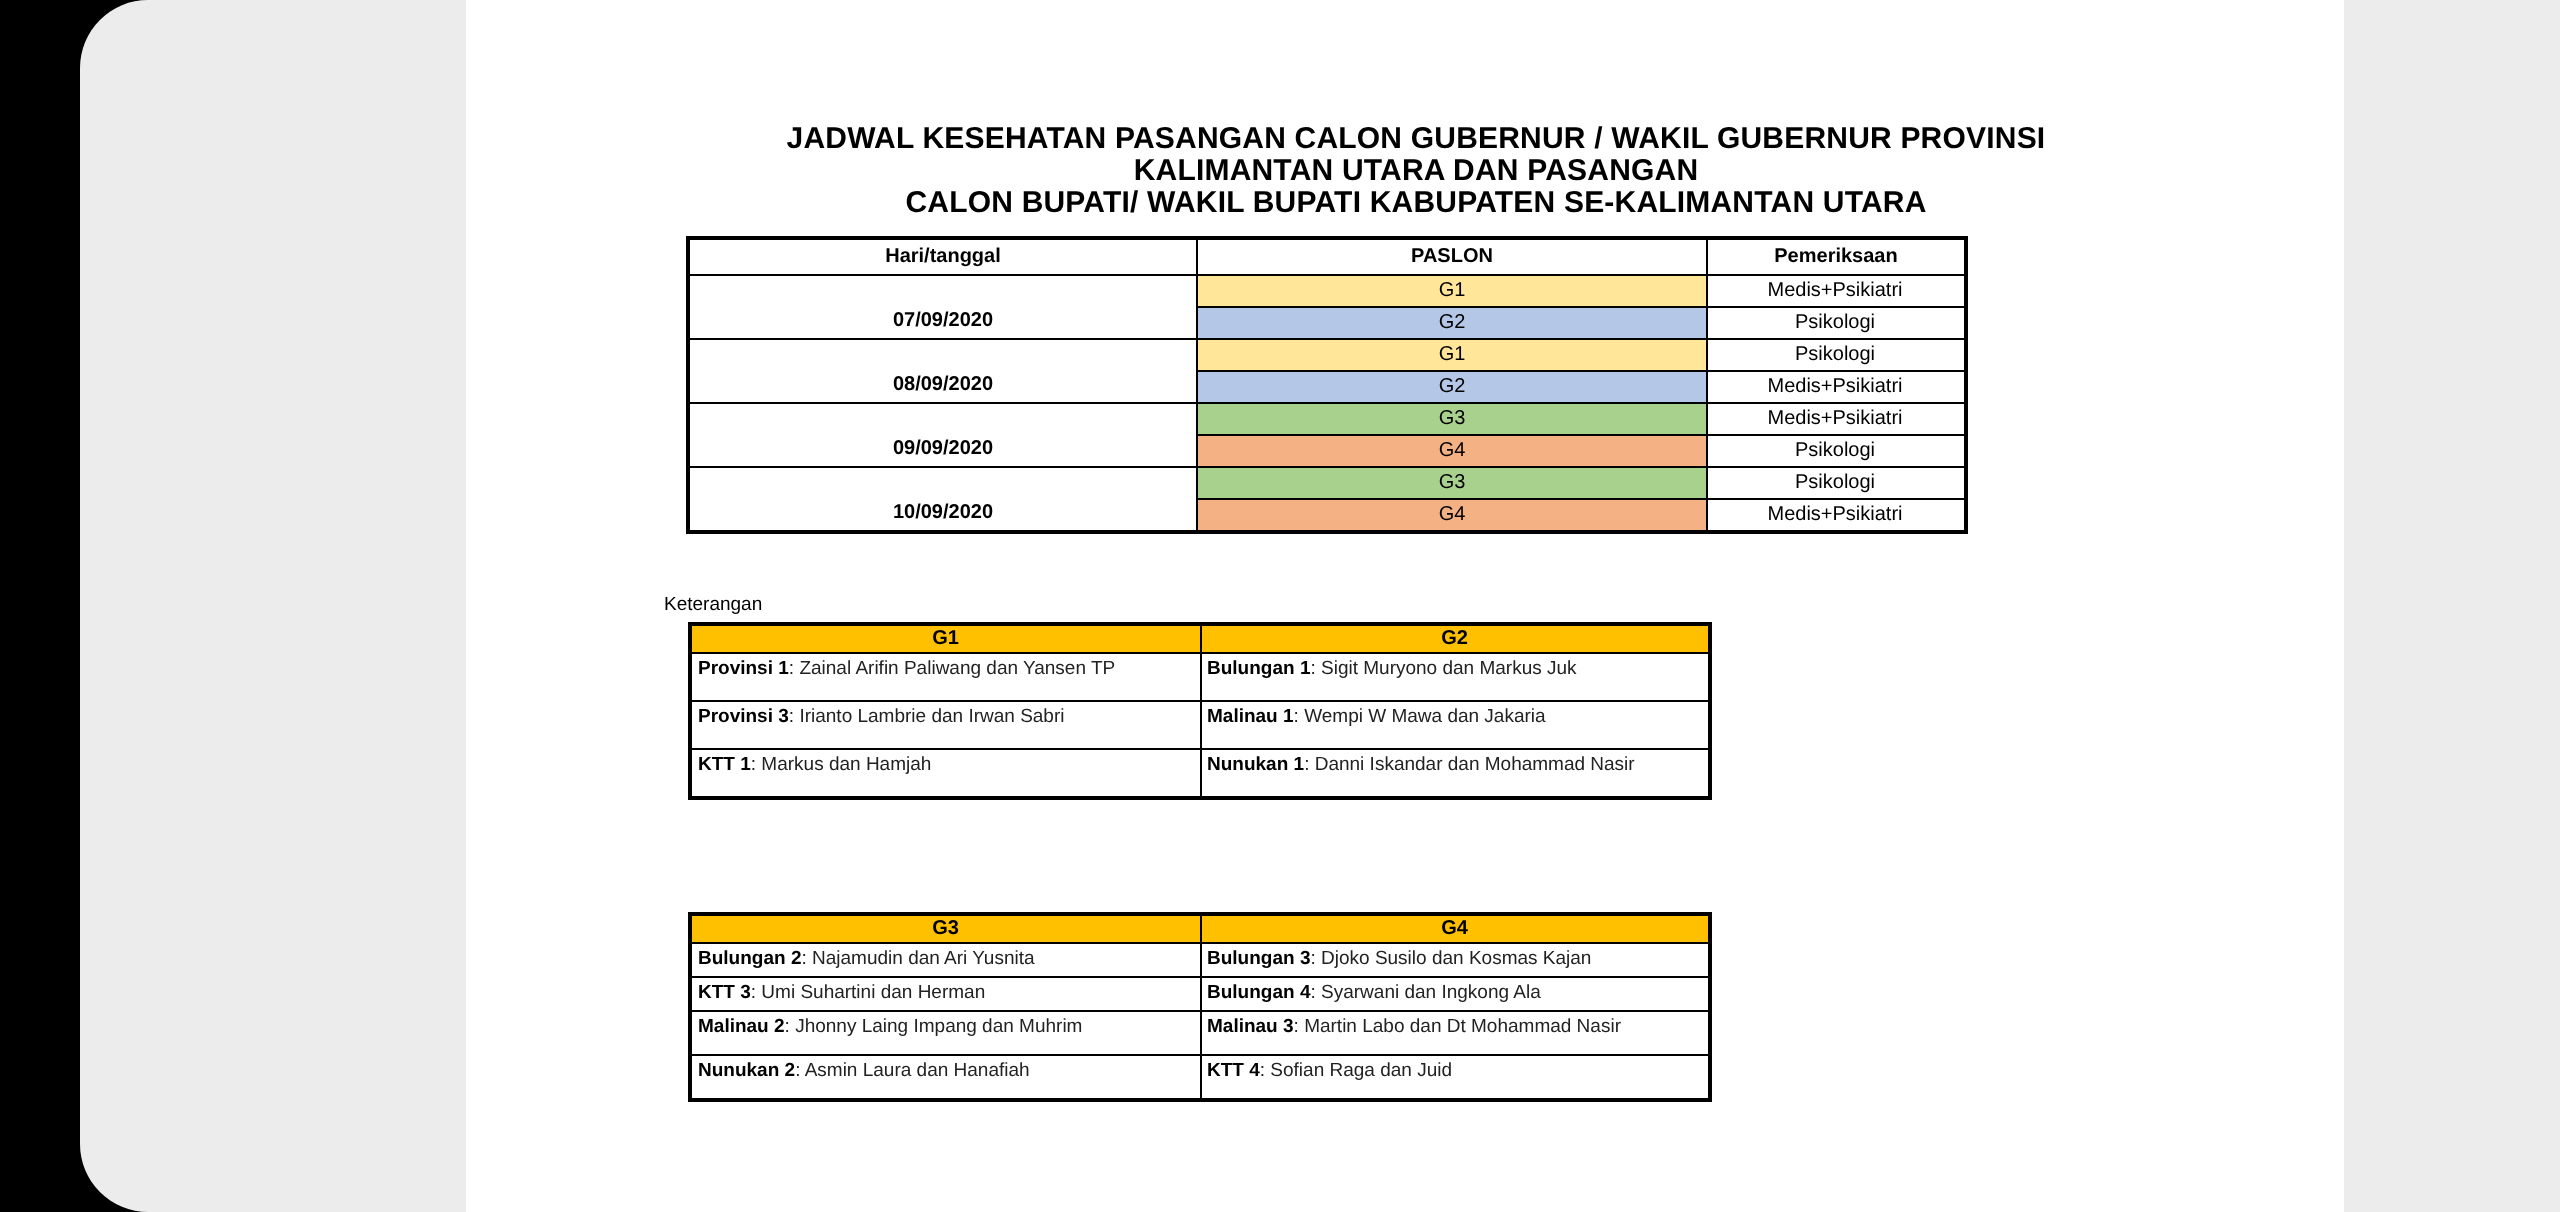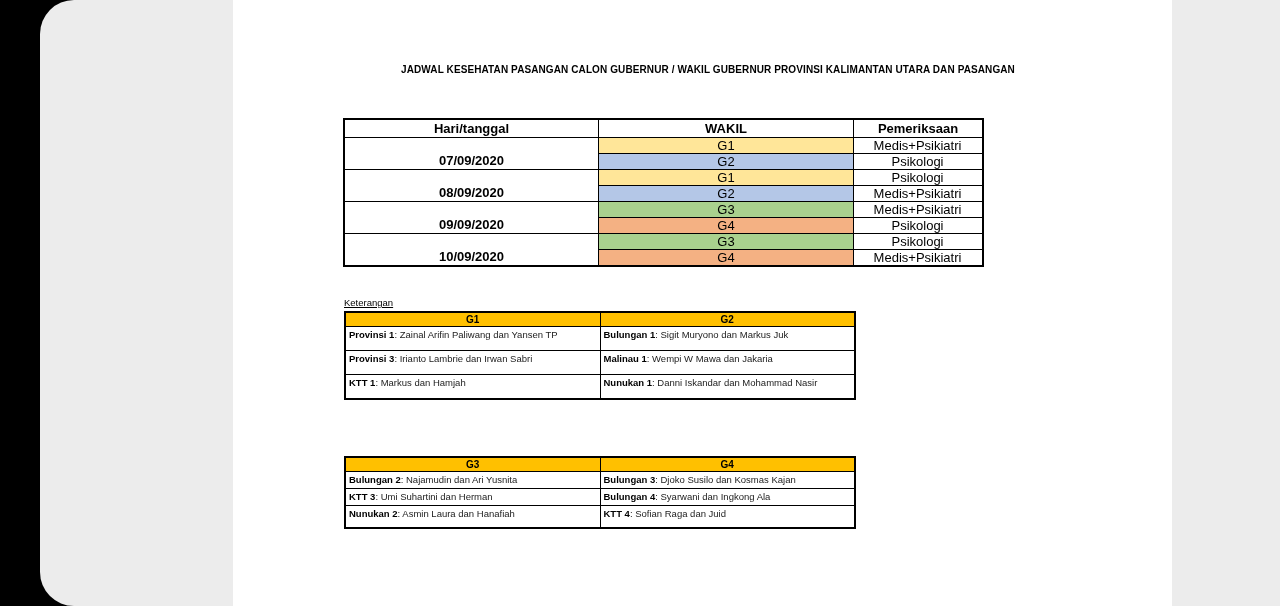--- a/index.html
+++ b/index.html
@@ -34,21 +34,21 @@
     background: #ffffff;
   }
 
   
   #doc-title {
     position: absolute;
     left: 110px;
     top: 62px;
     width: 730px;
     text-align: center;
-    font-size: 10px;
+    font-size: 15px;
     font-weight: bold;
     color: #000;
     line-height: 16px;
     letter-spacing: 0.1px;
   }
   #doc-title .line2 { display: block; }
 
   
   #schedule-table {
     position: absolute;
@@ -57,21 +57,21 @@
     width: 638px;
     border-collapse: collapse;
     table-layout: fixed;
   }
   #schedule-table col.c1 { width: 254px; }
   #schedule-table col.c2 { width: 255px; }
   #schedule-table col.c3 { width: 129px; }
 
   #schedule-table th, #schedule-table td {
     border: 1px solid #000;
-    font-size: 13px;
+    font-size: 10px;
     color: #000;
     padding: 0 3px;
     height: 16px;
     line-height: 15px;
   }
   #schedule-table thead th {
     font-weight: bold;
     text-align: center;
     height: 18px;
   }
@@ -92,25 +92,24 @@
   #schedule-table { outline: none; }
   .thick-box {
     position: absolute;
     border: 2px solid #000;
     pointer-events: none;
   }
 
   
   #keterangan-label {
     position: absolute;
-    left: 111px;
+    left: 99px;
     top: 297px;
     font-size: 9.5px;
     color: #000;
-    text-decoration: underline;
   }
 
   
   .legend-table {
     position: absolute;
     width: 510px;
     border-collapse: collapse;
     table-layout: fixed;
     border: 2px solid #000;
   }
@@ -141,32 +140,33 @@
   #legend-g34 tr.tall td { height: 22px; }
 </style>
 </head>
 <body>
 
 <div id="shell-panel">
   <div id="page-sheet">
 
     <div id="doc-title">
       <span>JADWAL KESEHATAN PASANGAN CALON GUBERNUR / WAKIL GUBERNUR PROVINSI KALIMANTAN UTARA DAN PASANGAN</span>
+      <span class="line2">CALON BUPATI/ WAKIL BUPATI KABUPATEN SE-KALIMANTAN UTARA</span>
     </div>
 
     <table id="schedule-table">
       <colgroup>
           <col class="c1">
           <col class="c2">
           <col class="c3">
         </colgroup>
       <thead>
         <tr>
           <th>Hari/tanggal</th>
-          <th>WAKIL</th>
+          <th>PASLON</th>
           <th>Pemeriksaan</th>
         </tr>
       </thead>
       <tbody id="schedule-body">
           <tr>
             <td class="date-cell" rowspan="2">07/09/2020</td>
             <td class="paslon-cell" style="background: rgb(255, 230, 153);">G1</td>
             <td class="exam-cell">Medis+Psikiatri</td>
           </tr>
           <tr>
@@ -246,20 +246,24 @@
       <tbody id="legend-g34-body">
           <tr>
             <td><b>Bulungan 2</b><span>: Najamudin dan Ari Yusnita</span></td>
             <td><b>Bulungan 3</b><span>: Djoko Susilo dan Kosmas Kajan</span></td>
           </tr>
           <tr>
             <td><b>KTT 3</b><span>: Umi Suhartini dan Herman</span></td>
             <td><b>Bulungan 4</b><span>: Syarwani dan Ingkong Ala</span></td>
           </tr>
           <tr class="tall">
+            <td><b>Malinau 2</b><span>: Jhonny Laing Impang dan Muhrim</span></td>
+            <td><b>Malinau 3</b><span>: Martin Labo dan Dt Mohammad Nasir</span></td>
+          </tr>
+          <tr class="tall">
             <td><b>Nunukan 2</b><span>: Asmin Laura dan Hanafiah</span></td>
             <td><b>KTT 4</b><span>: Sofian Raga dan Juid</span></td>
           </tr>
         </tbody>
     </table>
 
   <div class="thick-box" style="left: 110px; top: 118px; width: 641px; height: 149px;"></div>
     </div>
 </div>
 

